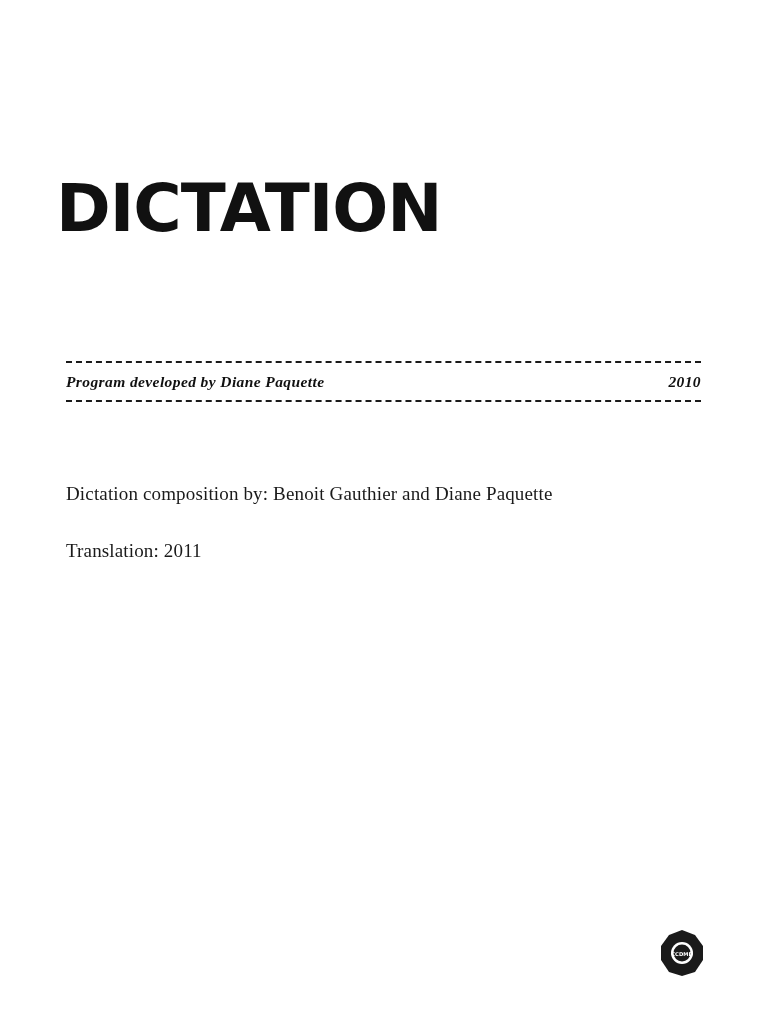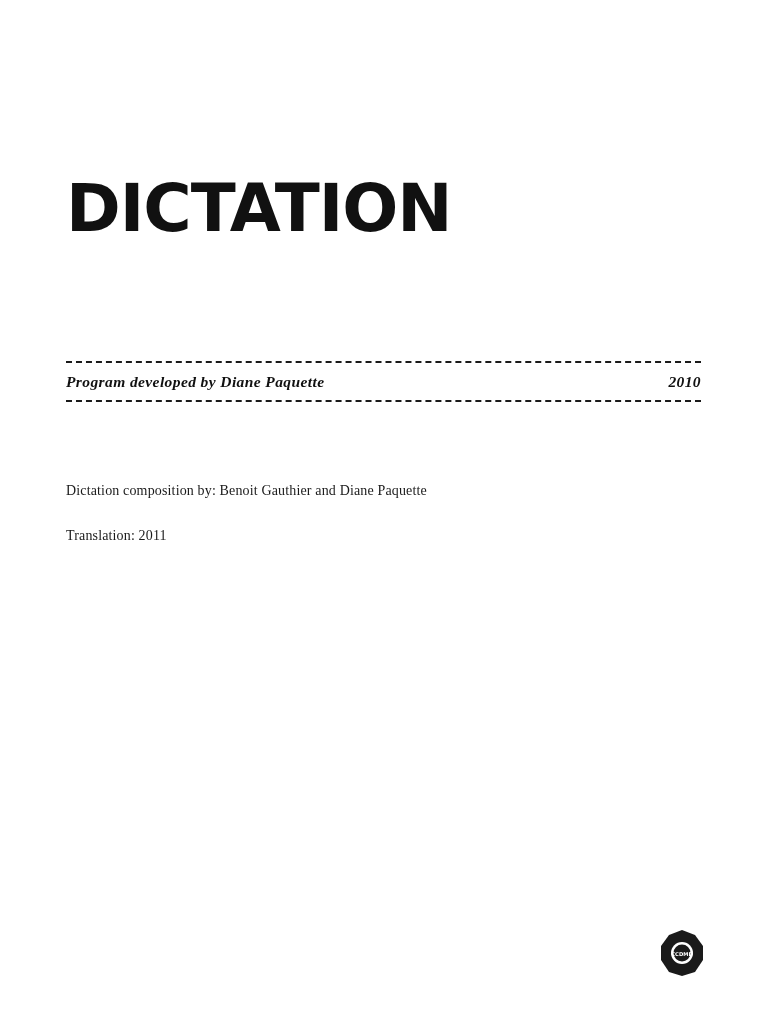--- a/index.html
+++ b/index.html
@@ -20,21 +20,21 @@
     position: absolute;
     top: 0;
     left: 0;
     width: 768px;
     height: 1024px;
     background: #ffffff;
   }
 
   .title-block {
     position: absolute;
-    left: 66px;
+    left: 56px;
     top: 176px;
     width: 640px;
   }
 
   .title-line {
     font-family: "DejaVu Sans", sans-serif;
     font-weight: bold;
     font-size: 66px;
     line-height: 0.99;
     letter-spacing: -1px;
@@ -65,26 +65,26 @@
     font-weight: bold;
     font-size: 15.5px;
     letter-spacing: 0.4px;
     color: #111111;
   }
 
   .meta {
     position: absolute;
     left: 66px;
     font-family: "Liberation Serif", serif;
-    font-size: 14px;
+    font-size: 19px;
     color: #1a1a1a;
     letter-spacing: 0.15px;
   }
   .meta-composition { top: 483px; }
-  .meta-translation { top: 528px; }
+  .meta-translation { top: 540px; }
 
   .logo {
     position: absolute;
     left: 657px;
     top: 928px;
     width: 50px;
     height: 50px;
   }
   .logo svg { display: block; }
 </style>

